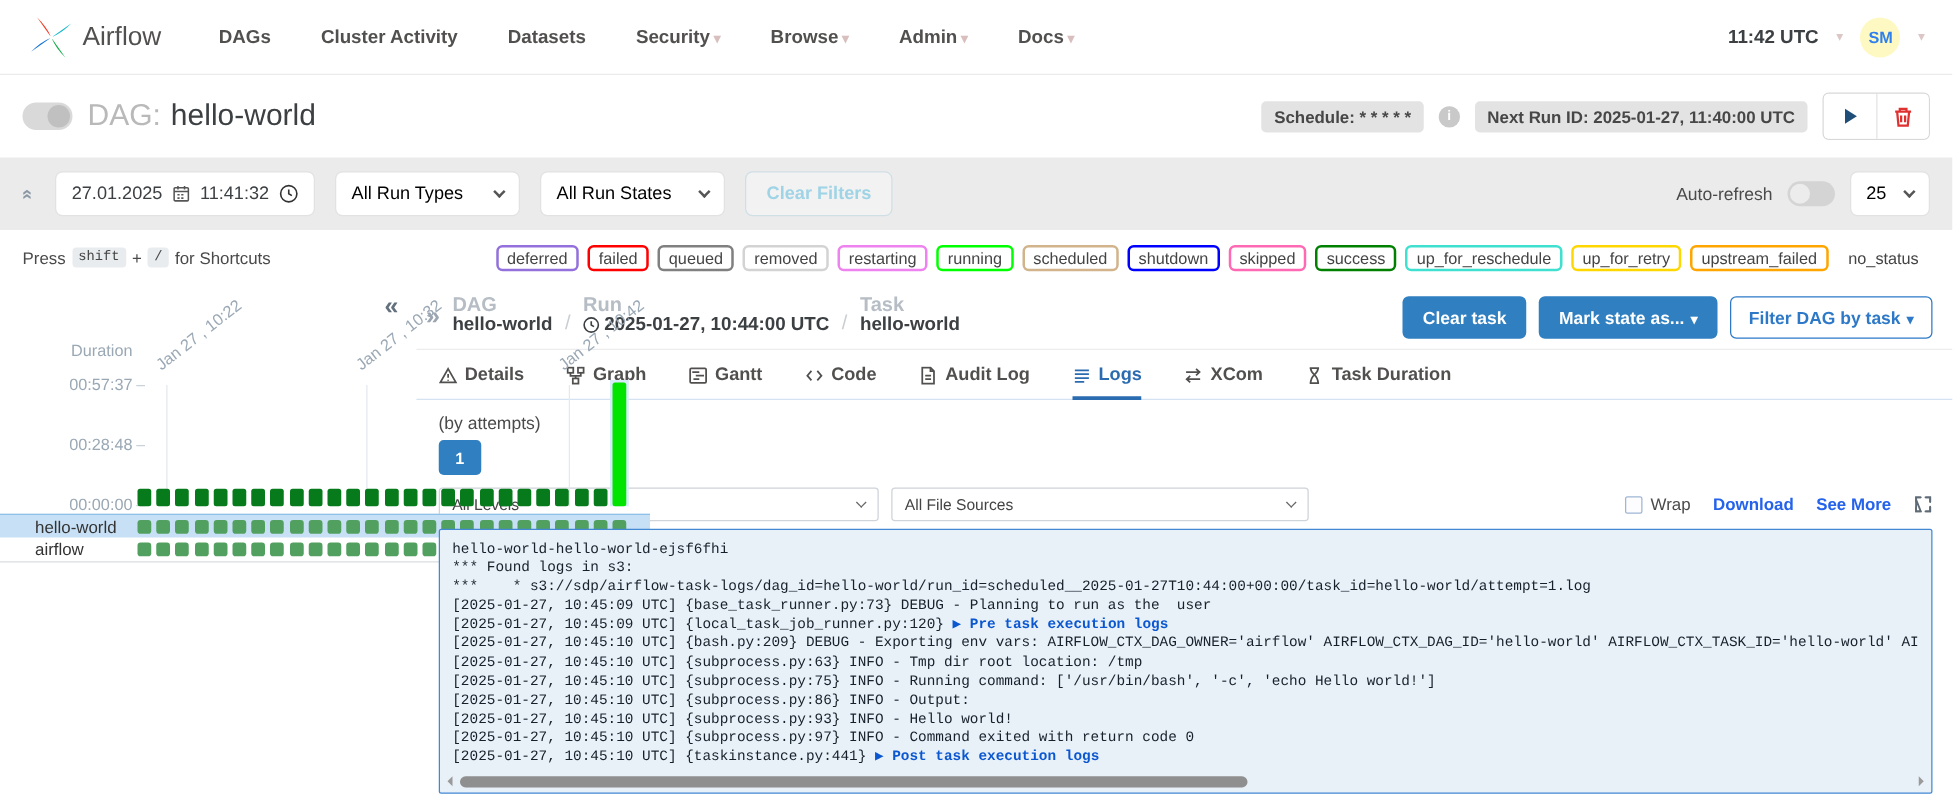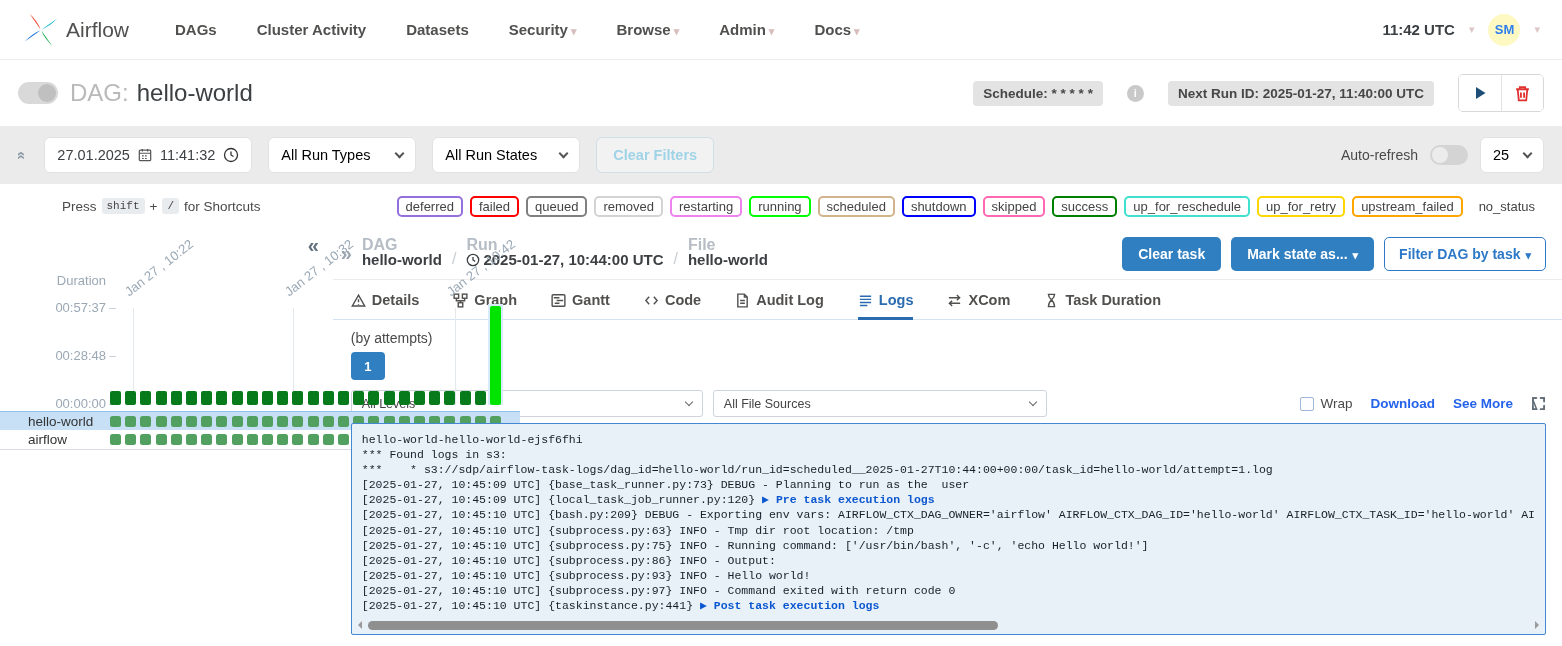--- a/index.html
+++ b/index.html
@@ -20,21 +20,21 @@
   .avatar { width:32px; height:32px; border-radius:50%; background:#fef9c3; color:#2f80ed;
     font-weight:700; font-size:13px; display:flex; align-items:center; justify-content:center; }
 
   
   .dag-header { height:66px; display:flex; align-items:center; padding:0 18px; background:#fff; }
   .toggle { width:40px; height:22px; border-radius:11px; background:#d9d9d9; position:relative; margin-right:12px; }
   .toggle .knob { position:absolute; top:2px; width:18px; height:18px; border-radius:50%; background:#c0c0c0; }
   .toggle.on .knob { right:2px; }
   .dag-title-label { font-size:24px; color:#b9b9b9; margin-right:8px; }
   .dag-title-name { font-size:24px; color:#3c4043; }
-  .dag-header-right { margin-left:auto; display:flex; align-items:center; gap:24px; }
+  .dag-header-right { margin-left:auto; display:flex; align-items:center; gap:12px; }
   .pill-badge { background:#e3e3e3; border-radius:4px; padding:5px 10px; font-size:13.5px;
     font-weight:700; color:#474747; white-space:nowrap; }
   .info-dot { width:17px; height:17px; border-radius:50%; background:#c9c9c9; color:#fff;
     font-size:11px; font-weight:700; display:flex; align-items:center; justify-content:center; }
   .btn-group { display:flex; border:1px solid #d8d8d8; border-radius:5px; overflow:hidden; background:#fff; }
   .icon-btn { width:42px; height:36px; display:flex; align-items:center; justify-content:center;
     background:#fff; border:none; cursor:pointer; }
   .icon-btn + .icon-btn { border-left:1px solid #e3e3e3; }
 
   
@@ -50,21 +50,21 @@
   .clear-filters { height:36px; padding:0 16px; border:1px solid #cfdfe6; border-radius:6px;
     background:#f2f2f2; color:#9fd3e6; font-size:14.5px; font-weight:700; cursor:default; }
   .filter-right { margin-left:auto; display:flex; align-items:center; gap:12px; }
   .auto-refresh-label { font-size:14px; color:#4a4a4a; }
   .toggle-sm { width:38px; height:20px; border-radius:10px; background:#d4d4d4; position:relative; }
   .toggle-sm .knob { position:absolute; left:2px; top:2px; width:16px; height:16px; border-radius:50%; background:#ececec; }
   .page-size { width:64px; }
 
   
   .legend-row { height:44px; display:flex; align-items:center; padding:0 18px; background:#fff; }
-  .shortcuts { font-size:13.5px; color:#4a4a4a; display:flex; align-items:center; gap:5px;margin-left:44px; }
+  .shortcuts { font-size:13.5px; color:#4a4a4a; display:flex; align-items:center; gap:5px; }
   kbd { font-family:"Liberation Mono", monospace; font-size:11px; background:#e9ecef; color:#444;
     border-radius:3px; padding:2px 5px; }
   .legend { margin-left:auto; display:flex; align-items:center; gap:7px; }
   .state-badge { border:2px solid transparent; border-radius:5px; padding:1px 7px; font-size:13px; color:#444; background:#fff; }
   .state-badge.plain { border-color:transparent; }
 
   
   .main { display:flex; height:418px; }
   .grid-panel { width:527px; position:relative; background:#fff; }
   .grid-collapse { position:absolute; top:6px; right:14px; color:#63707e; font-size:20px; font-weight:700; cursor:pointer; }
@@ -368,21 +368,21 @@
         <span class="bc-value">
           <svg width="14" height="14" viewBox="0 0 16 16" fill="none" stroke="#3c4043" stroke-width="1.5">
             <circle cx="8" cy="8" r="6.5"></circle>
               <path d="M8 4.5V8l2.5 1.5"></path>
             </svg>
           <span>2025-01-27, 10:44:00 UTC</span>
         </span>
       </div>
       <span class="bc-sep">/</span>
       <div class="bc-group">
-        <span class="bc-label">File</span>
+        <span class="bc-label">Task</span>
         <span class="bc-value">hello-world</span>
       </div>
       <div class="run-actions">
         <button class="btn-blue">Clear task</button>
         <button class="btn-blue">
           <span>Mark state as...</span><span class="btn-caret">▾</span>
         </button>
         <button class="btn-outline">
           <span>Filter DAG by task</span><span class="btn-caret">▾</span>
         </button>

